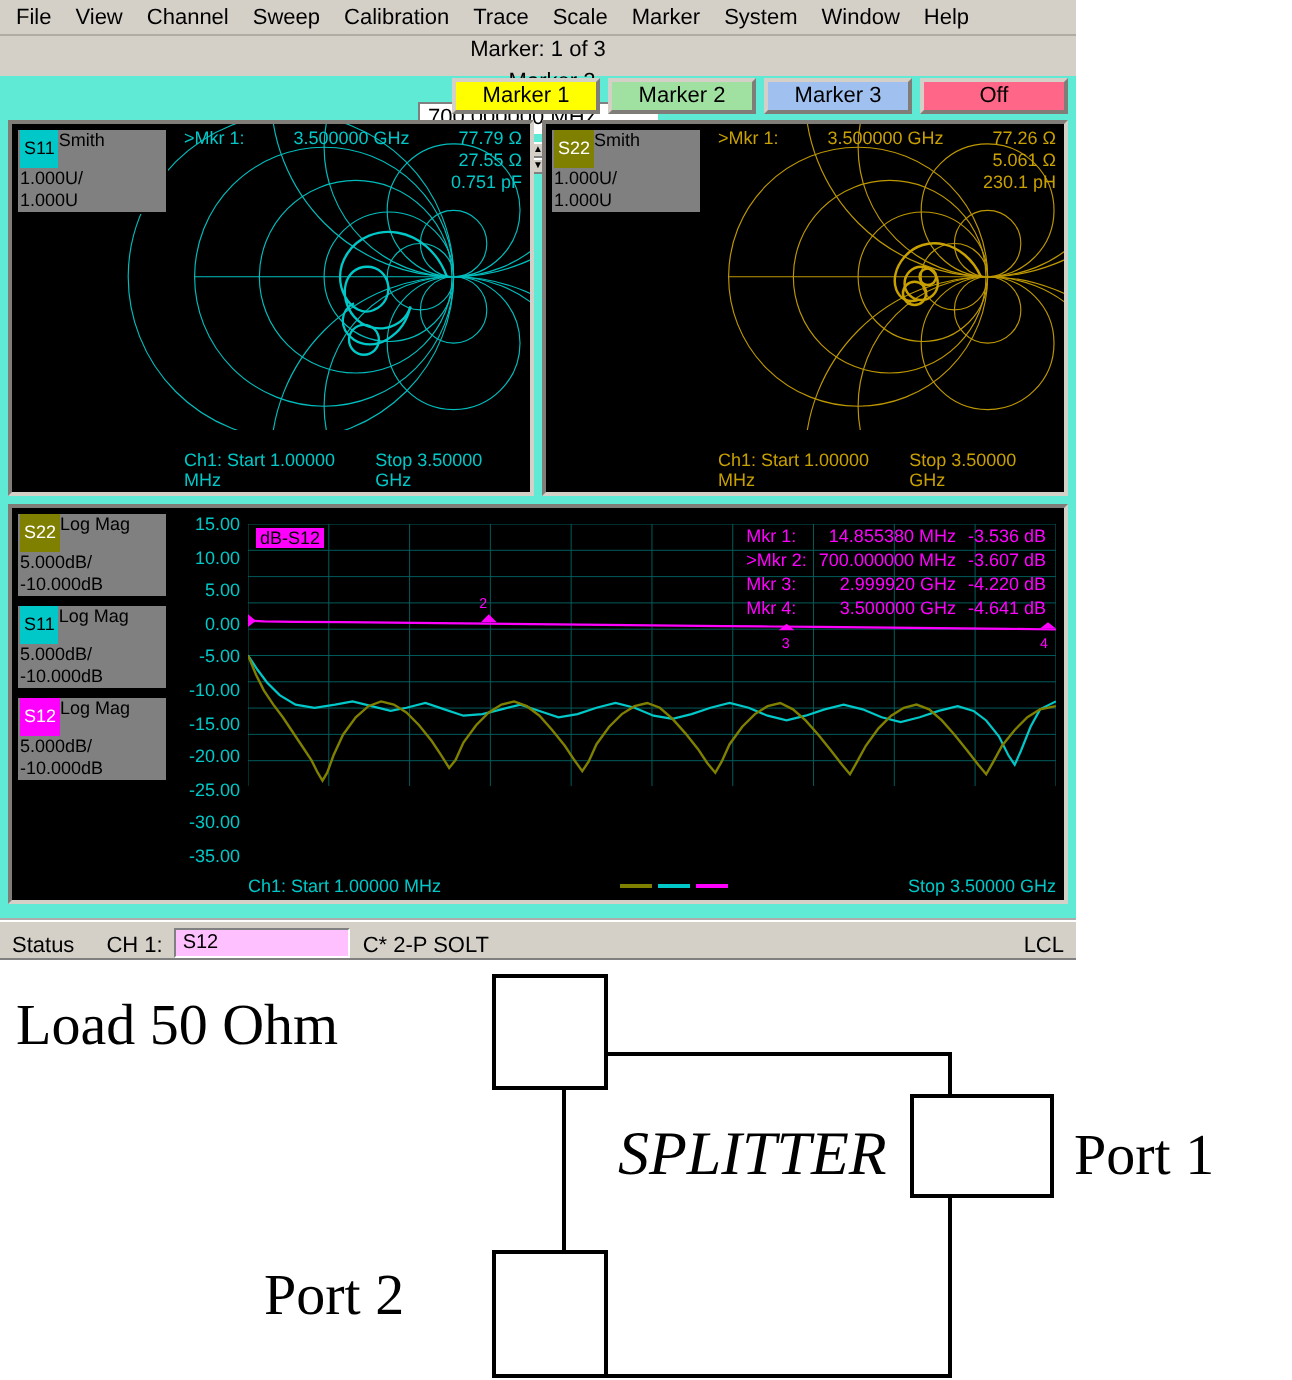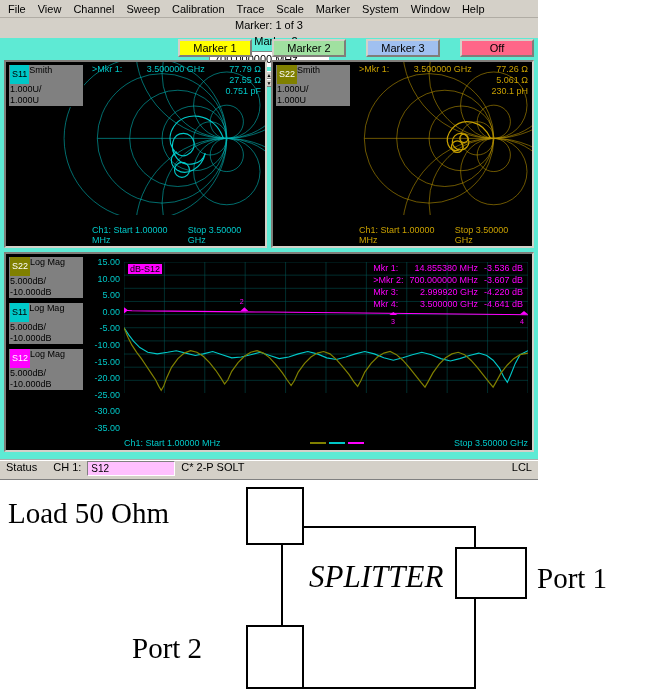--- a/index.html
+++ b/index.html
@@ -61,21 +61,21 @@
   .spin div {
     flex:1; background:#d4d0c8;
     border:1px solid; border-color:#fff #808080 #808080 #fff;
     font-size:5px; line-height:6px; text-align:center;
   }
   
   .btnrow {
     height: 22px;
     display: flex;
     align-items: stretch;
-    gap: 20px;
+    gap: 4px;
     padding: 1px 4px 3px 4px;
   }
   .btnrow .spacer { flex: 1; }
   .vbtn {
     width: 74px;
     border: 2px outset #d4d0c8;
     font-size: 11px;
     display:flex; align-items:center; justify-content:center;
     cursor: default;
   }
@@ -156,21 +156,21 @@
     position:absolute; bottom:2px; left:118px; right:4px;
     display:flex; justify-content:space-between; align-items:center;
     color:#00c8c8; font-size:9px;
   }
   .legend-dashes { display:flex; gap:3px; align-items:center; }
   .dash { width:16px; height:2px; }
   
   .statusbar {
     position:absolute; bottom:0; left:0; right:0;
     height: 20px;
-    display:flex; align-items:flex-start; gap:6px;
+    display:flex; align-items:flex-end; gap:6px;
     padding: 0 6px;
     background:#d4d0c8;
     border-top: 2px groove #fff;
     font-size: 11px;
   }
   .status-field {
     background:#ffc0ff;
     border:1px solid; border-color:#808080 #fff #fff #808080;
     width: 88px; height:15px; line-height:13px;
     padding:0 3px; font-size:10px;

